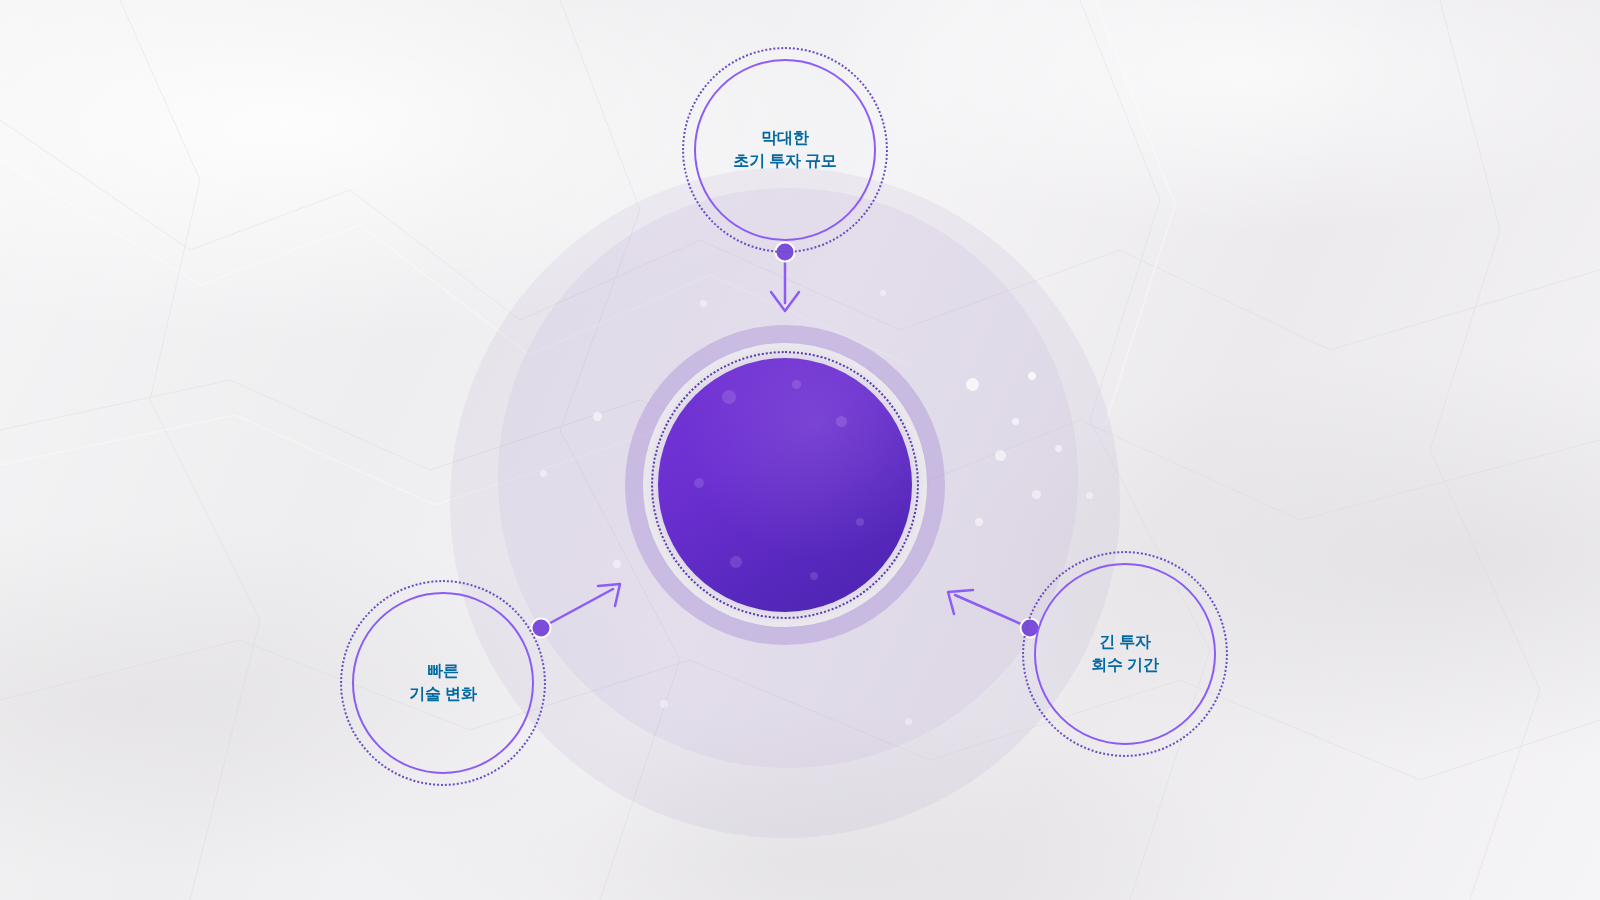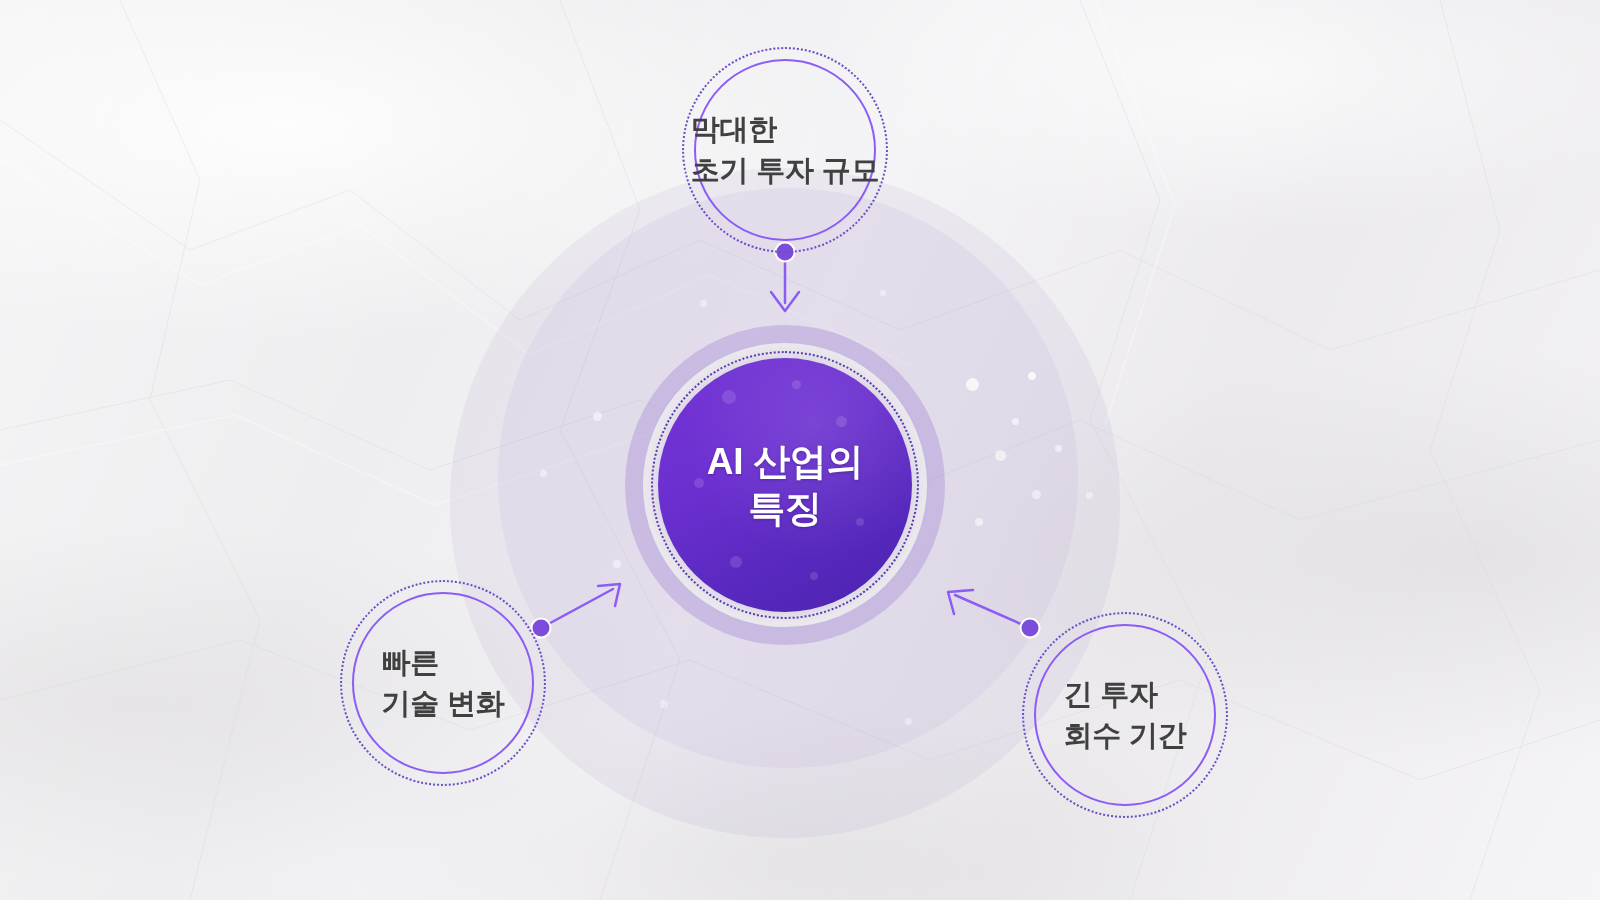--- a/index.html
+++ b/index.html
@@ -124,31 +124,31 @@
   .sat-solid{
     position:absolute; left:12px; top:12px; right:12px; bottom:12px;
     border-radius:50%;
     border:2.5px solid #8b5cf6;
   }
   .sat-label{
     position:absolute; inset:0;
     display:flex;
     align-items:center;
     justify-content:center;
-    text-align:left;
-    color:#404040;
-    font-size:29px;
+    text-align:center;
+    color:#0369a1;
+    font-size:16px;
     font-weight:700;
     line-height:1.42;
     letter-spacing:-0.2px;
     white-space:pre-line;
   }
   #node-top   { left:682px; top:47px;  }
   #node-left  { left:340px; top:580px; }
-  #node-right { left:1022px; top:612px; }
+  #node-right { left:1022px; top:551px; }
 </style>
 </head>
 <body>
 
 <div id="paper-texture"></div>
 
 <svg id="paper-creases" viewBox="0 0 1600 900" preserveAspectRatio="none">
   <g stroke="#d9d6da" stroke-width="1" fill="none" opacity="0.75">
     <path d="M0 120 L190 250 L350 190 L520 320 L700 240 L900 330 L1120 250 L1330 350 L1600 270"></path>
     <path d="M0 430 L230 380 L430 470 L640 400 L880 500 L1080 420 L1300 520 L1600 440"></path>
@@ -213,22 +213,20 @@
   <div id="center-gap-ring"></div>
   <div id="center-dotted-ring"></div>
   <div id="center-core">
     <span class="core-spark" style="left:64px;top:32px;width:14px;height:14px;"></span>
     <span class="core-spark" style="left:134px;top:22px;width:9px;height:9px;"></span>
     <span class="core-spark" style="left:178px;top:58px;width:11px;height:11px;"></span>
     <span class="core-spark" style="left:36px;top:120px;width:10px;height:10px;"></span>
     <span class="core-spark" style="left:198px;top:160px;width:8px;height:8px;"></span>
     <span class="core-spark" style="left:72px;top:198px;width:12px;height:12px;"></span>
     <span class="core-spark" style="left:152px;top:214px;width:8px;height:8px;"></span>
-    <div id="center-label">AI 산업의
-특징</div>
   </div>
 </div>
 
 <div class="satellite" id="node-top">
   <div class="sat-dotted"></div>
   <div class="sat-solid"></div>
   <div class="sat-label">막대한
 초기 투자 규모</div>
 </div>
 

